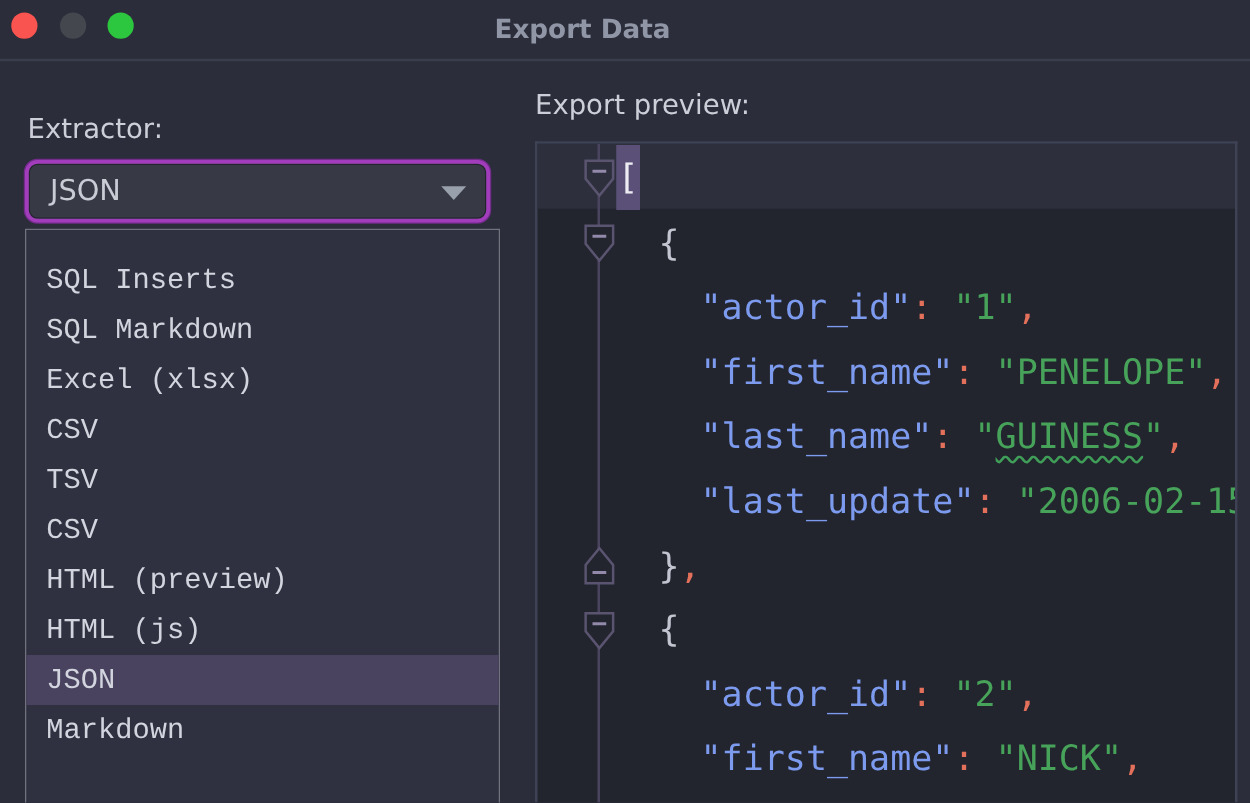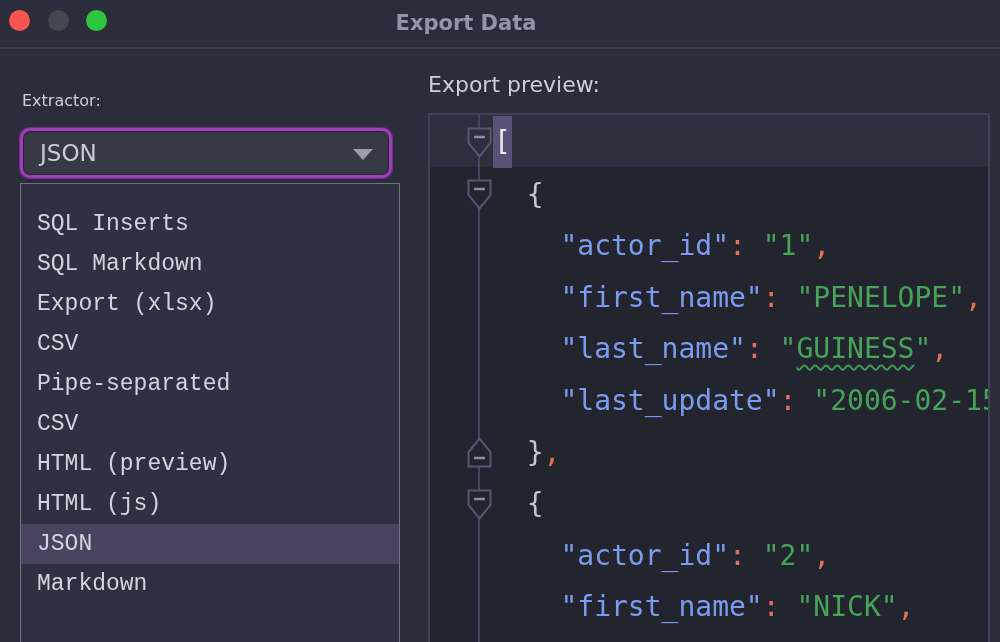--- a/index.html
+++ b/index.html
@@ -24,21 +24,21 @@
   .t-zoom  { left:86px; background:var(--zoom_btn,#2dc63f); }
   .title {
     position:absolute; left:0; top:0; width:932px; height:47px;
     text-align:center; line-height:47px;
     font-size:21px; font-weight:bold; color:var(--title_text,#9096a6);
   }
 
   
   .extractor-label {
     position:absolute; left:22px; top:91px;
-    font-size:16px; color:var(--label,#ccced8);text-align:center;
+    font-size:22px; color:var(--label,#ccced8);text-align:center;
   }
   .combobox {
     position:absolute; left:20px; top:128px; width:372px; height:50px;
     background:var(--combo_bg,#373945);
     border:3px solid var(--combo_border,#a13cbb);
     box-shadow:0 0 0 1px #732b8c, inset 0 0 0 1px #23242e;
     border-radius:10px;
     cursor:pointer;
   }
   .combo-value {
@@ -125,23 +125,23 @@
   <div class="extractor-label">Extractor:</div>
 
   <div class="combobox">
     <div class="combo-value">JSON</div>
     <div class="combo-arrow"></div>
   </div>
 
   <div class="dropdown" id="dropdown-list">
       <div class="dd-item">SQL Inserts</div>
       <div class="dd-item">SQL Markdown</div>
-      <div class="dd-item">Export (xlsx)</div>
+      <div class="dd-item">Excel (xlsx)</div>
       <div class="dd-item">CSV</div>
-      <div class="dd-item">Pipe-separated</div>
+      <div class="dd-item">TSV</div>
       <div class="dd-item">CSV</div>
       <div class="dd-item">HTML (preview)</div>
       <div class="dd-item">HTML (js)</div>
       <div class="dd-item selected">JSON</div>
       <div class="dd-item">Markdown</div>
     </div>
 
   <div class="preview-label">Export preview:</div>
 
   <div class="editor" id="editor">

